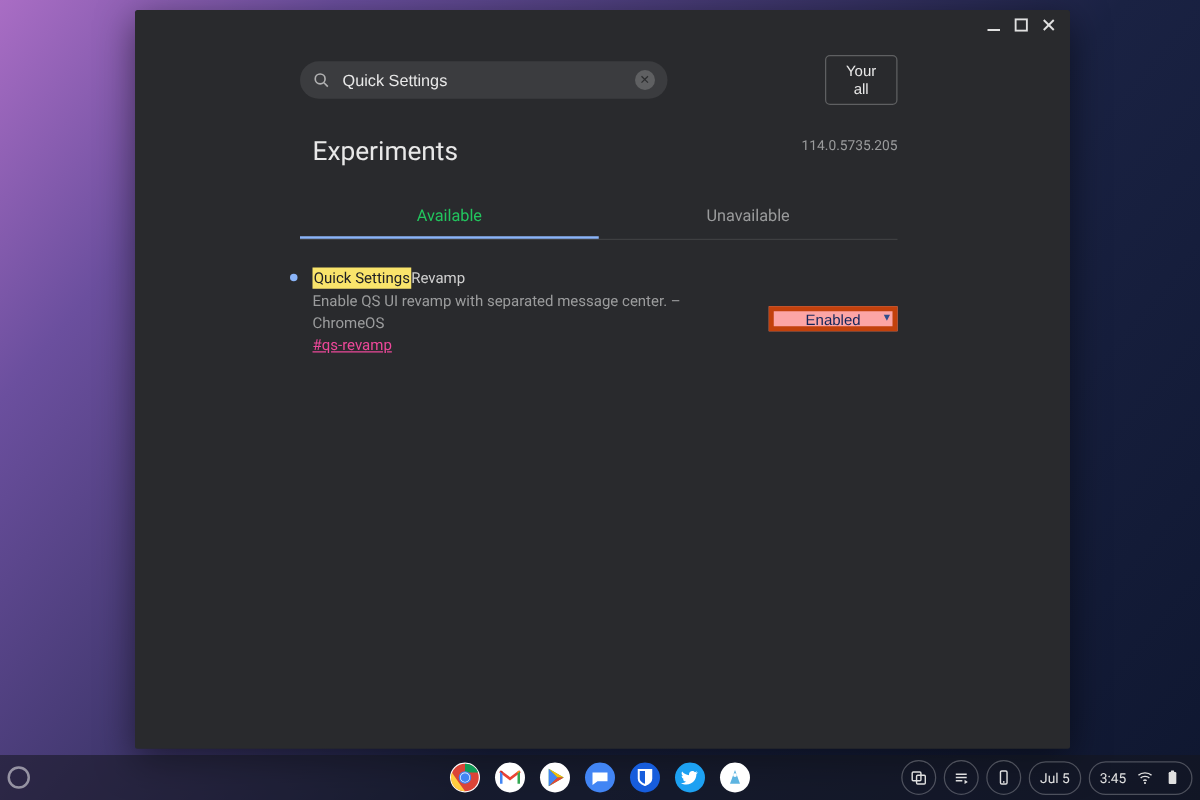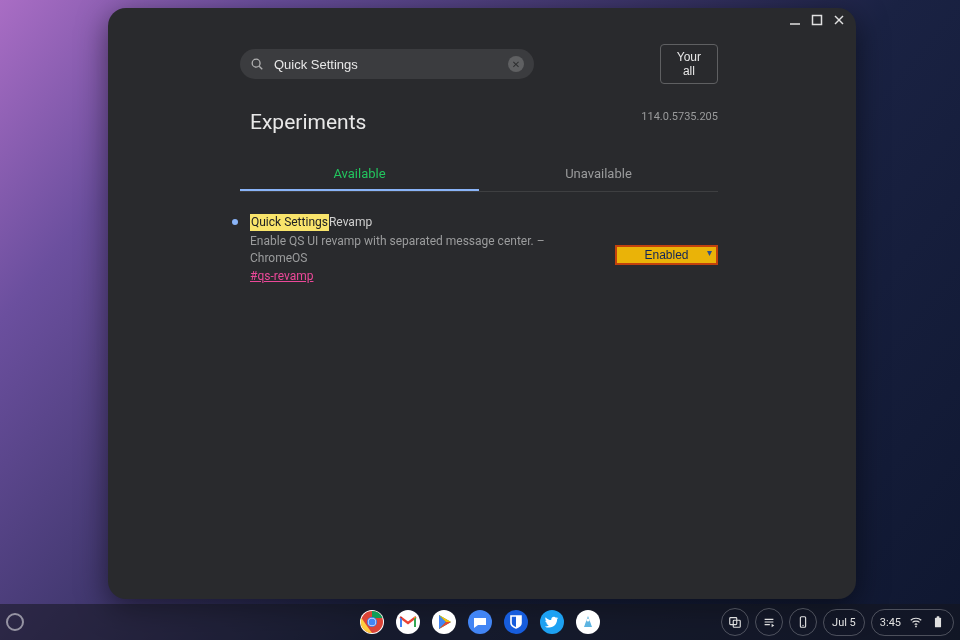--- a/index.html
+++ b/index.html
@@ -14,21 +14,21 @@
   }
 
   
   .window {
     position: absolute;
     left: 108px;
     top: 8px;
     width: 748px;
     height: 591px;
     background: #292a2d;
-    border-radius: 18px;
+    border-radius: 2px;
     box-shadow: 0 8px 30px rgba(0,0,0,0.5);
     overflow: hidden;
     display: flex;
     flex-direction: column;
   }
 
   .titlebar {
     height: 24px;
     display: flex;
     justify-content: flex-end;
@@ -191,22 +191,22 @@
   }
   .flag-select-wrap {
     width: 103px;
     display: flex;
     align-items: center;
     margin-top: 10px;
   }
   .flag-select {
     width: 103px;
     height: 20px;
-    background: #eab308;
-    border: 2px solid #c2410c;
+    background: #fca5a5;
+    border: 4px solid #c2410c;
     color: #11255a;
     font-size: 12px;
     text-align: center;
     text-align-last: center;
     appearance: none;
     cursor: pointer;
     position: relative;
   }
   .select-wrap {
     position: relative;

